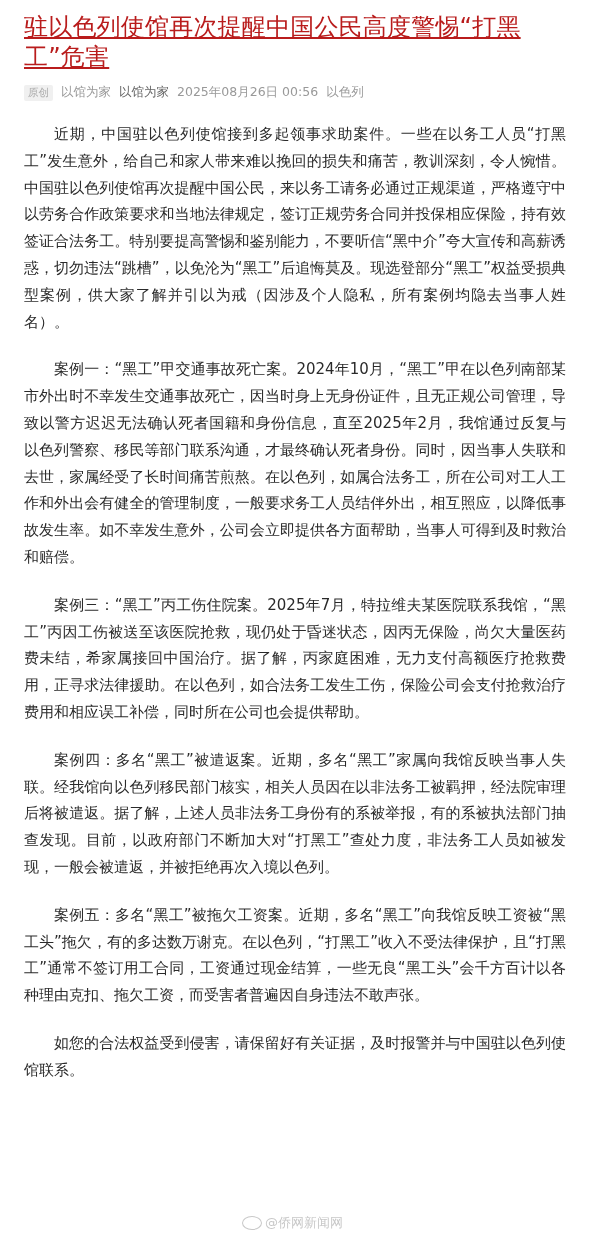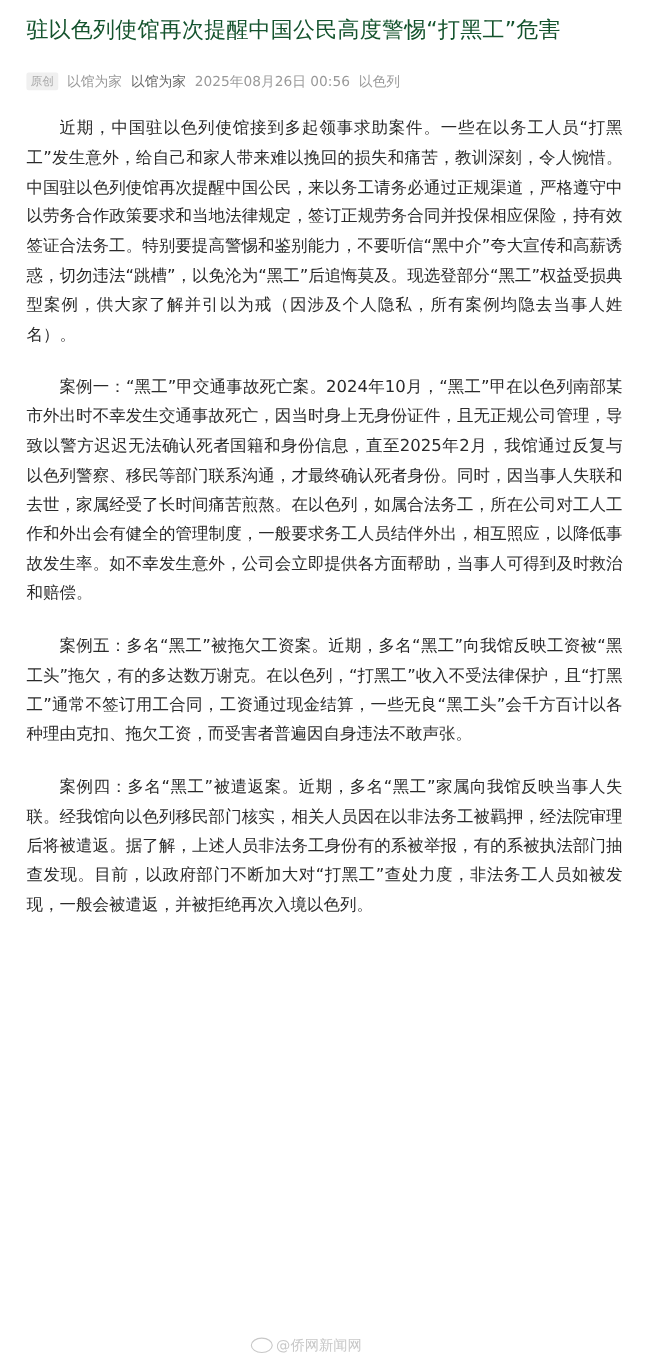--- a/index.html
+++ b/index.html
@@ -3,36 +3,36 @@
   <meta charset="utf-8">
   <style>
     html, body { margin: 0; padding: 0; background: #ffffff; }
     body {
       width: 600px; height: 1233px; overflow: hidden; position: relative;
       font-family: "DejaVu Sans", "Liberation Sans", sans-serif;
       color: #222222;
     }
     .article { padding: 0 22px 0 24px; }
     .title {
-      font-size: 20px; line-height: 30px; font-weight: normal;
-      color: #14532d; margin: 8px 0 0 0; padding-top: 4px; letter-spacing: 0.2px;
+      font-size: 24px; line-height: 30px; font-weight: normal;
+      color: #b91c1c; margin: 8px 0 0 0; padding-top: 4px; letter-spacing: 0.2px; text-decoration: underline;
     }
     .meta {
-      display: flex; align-items: flex-start; gap: 8px; margin-top: 24px;
+      display: flex; align-items: center; gap: 8px; margin-top: 12px;
       font-size: 12.5px; color: #999;
     }
     .badge {
       background: #f0f0f0; color: #aaa; font-size: 10.5px; padding: 1px 4px; border-radius: 2px;
     }
     .meta .author { color: #666; }
     .body { margin-top: 20px; font-size: 15px; line-height: 26.8px; color: #2a2a2a; }
     .body p { margin: 0 12px 21px 0; text-indent: 2em; text-align: justify; }
     .body p.contact { margin-bottom: 23px; }
     .watermark {
-      position: absolute; left: 228px; top: 1214px; font-size: 13px; color: #c8c8c8;
+      position: absolute; left: 242px; top: 1214px; font-size: 13px; color: #c8c8c8;
       display: flex; align-items: center; gap: 3px;
     }
     .wm-icon {
       width: 18px; height: 12px; border: 1.5px solid #c8c8c8; border-radius: 50%;
       display: inline-block;
     }
   </style>
 </head>
 <body>
 
@@ -42,22 +42,24 @@
     <span class="badge">原创</span>
     <span>以馆为家</span>
     <span class="author">以馆为家</span>
     <span>2025年08月26日 00:56</span>
     <span>以色列</span>
   </div>
 
   <div class="body">
     <p>近期，中国驻以色列使馆接到多起领事求助案件。一些在以务工人员“打黑工”发生意外，给自己和家人带来难以挽回的损失和痛苦，教训深刻，令人惋惜。中国驻以色列使馆再次提醒中国公民，来以务工请务必通过正规渠道，严格遵守中以劳务合作政策要求和当地法律规定，签订正规劳务合同并投保相应保险，持有效签证合法务工。特别要提高警惕和鉴别能力，不要听信“黑中介”夸大宣传和高薪诱惑，切勿违法“跳槽”，以免沦为“黑工”后追悔莫及。现选登部分“黑工”权益受损典型案例，供大家了解并引以为戒（因涉及个人隐私，所有案例均隐去当事人姓名）。</p>
     <p>案例一：“黑工”甲交通事故死亡案。2024年10月，“黑工”甲在以色列南部某市外出时不幸发生交通事故死亡，因当时身上无身份证件，且无正规公司管理，导致以警方迟迟无法确认死者国籍和身份信息，直至2025年2月，我馆通过反复与以色列警察、移民等部门联系沟通，才最终确认死者身份。同时，因当事人失联和去世，家属经受了长时间痛苦煎熬。在以色列，如属合法务工，所在公司对工人工作和外出会有健全的管理制度，一般要求务工人员结伴外出，相互照应，以降低事故发生率。如不幸发生意外，公司会立即提供各方面帮助，当事人可得到及时救治和赔偿。</p>
+    <p>案例三：“黑工”丙工伤住院案。2025年7月，特拉维夫某医院联系我馆，“黑工”丙因工伤被送至该医院抢救，现仍处于昏迷状态，因丙无保险，尚欠大量医药费未结，希家属接回中国治疗。据了解，丙家庭困难，无力支付高额医疗抢救费用，正寻求法律援助。在以色列，如合法务工发生工伤，保险公司会支付抢救治疗费用和相应误工补偿，同时所在公司也会提供帮助。</p>
+    <p>案例四：多名“黑工”被遣返案。近期，多名“黑工”家属向我馆反映当事人失联。经我馆向以色列移民部门核实，相关人员因在以非法务工被羁押，经法院审理后将被遣返。据了解，上述人员非法务工身份有的系被举报，有的系被执法部门抽查发现。目前，以政府部门不断加大对“打黑工”查处力度，非法务工人员如被发现，一般会被遣返，并被拒绝再次入境以色列。</p>
     <p>案例五：多名“黑工”被拖欠工资案。近期，多名“黑工”向我馆反映工资被“黑工头”拖欠，有的多达数万谢克。在以色列，“打黑工”收入不受法律保护，且“打黑工”通常不签订用工合同，工资通过现金结算，一些无良“黑工头”会千方百计以各种理由克扣、拖欠工资，而受害者普遍因自身违法不敢声张。</p>
-    <p>案例四：多名“黑工”被遣返案。近期，多名“黑工”家属向我馆反映当事人失联。经我馆向以色列移民部门核实，相关人员因在以非法务工被羁押，经法院审理后将被遣返。据了解，上述人员非法务工身份有的系被举报，有的系被执法部门抽查发现。目前，以政府部门不断加大对“打黑工”查处力度，非法务工人员如被发现，一般会被遣返，并被拒绝再次入境以色列。</p>
+    <p>如您的合法权益受到侵害，请保留好有关证据，及时报警并与中国驻以色列使馆联系。</p>
 
   </div>
 </div>
 
 <div class="watermark">
   <span class="wm-icon"></span>
   <span>@侨网新闻网</span>
 </div>
 
 </body></html>

